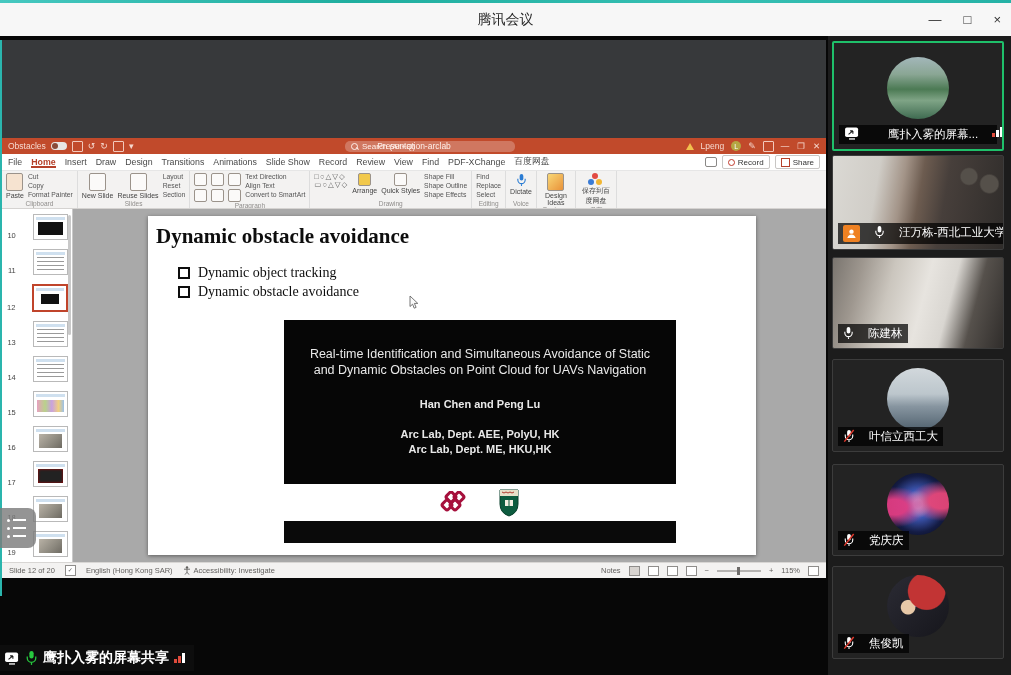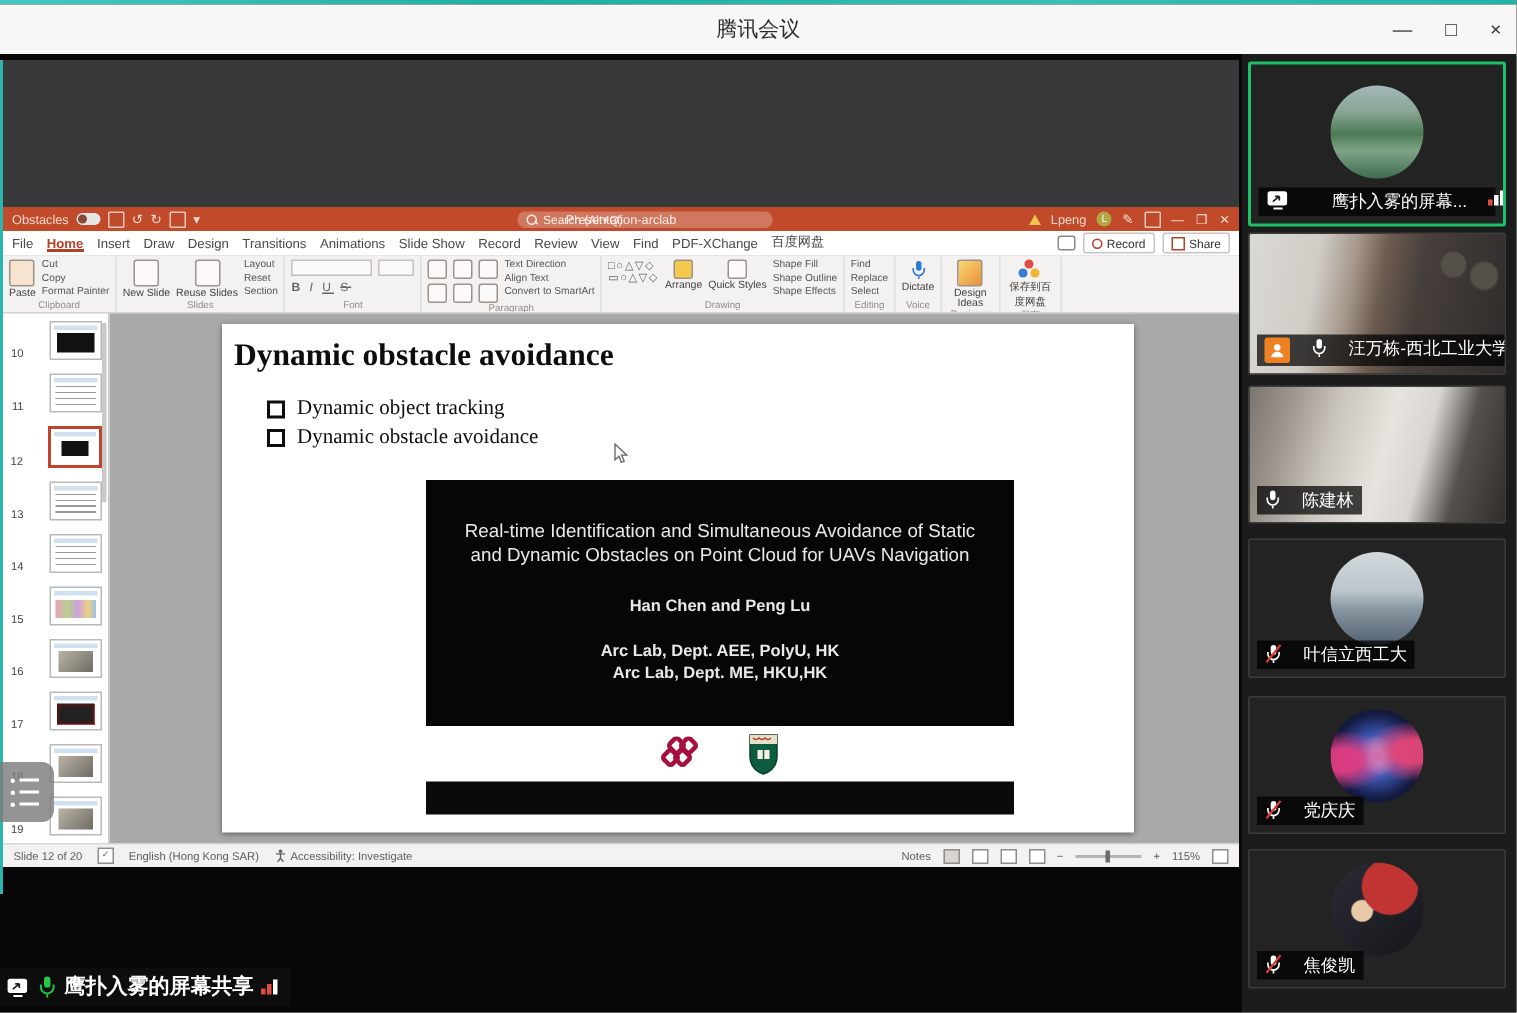--- a/index.html
+++ b/index.html
@@ -230,35 +230,20 @@
               </div>
             <div class="stack">
               <span>Layout</span>
               <span>Reset</span>
               <span>Section</span>
             </div>
           </div>
           <div class="glabel">Slides</div>
         </div>
         <div class="group">
-          <div class="stack" style="gap:3px">
-            <div class="gi">
-                <span class="fontbox"></span>
-                <span class="fontbox small"></span>
-              </div>
-            <div class="fmt-letters">
-              <b>B</b>
-              <i>I</i>
-              <u>U</u>
-              <s>S</s>
-            </div>
-          </div>
-          <div class="glabel">Font</div>
-        </div>
-        <div class="group">
           <div class="gi">
             <div class="stack" style="gap:3px">
               <div class="gi">
                   <span class="mi"></span>
                   <span class="mi"></span>
                   <span class="mi"></span>
                 </div>
               <div class="gi">
                   <span class="mi"></span>
                   <span class="mi"></span>

